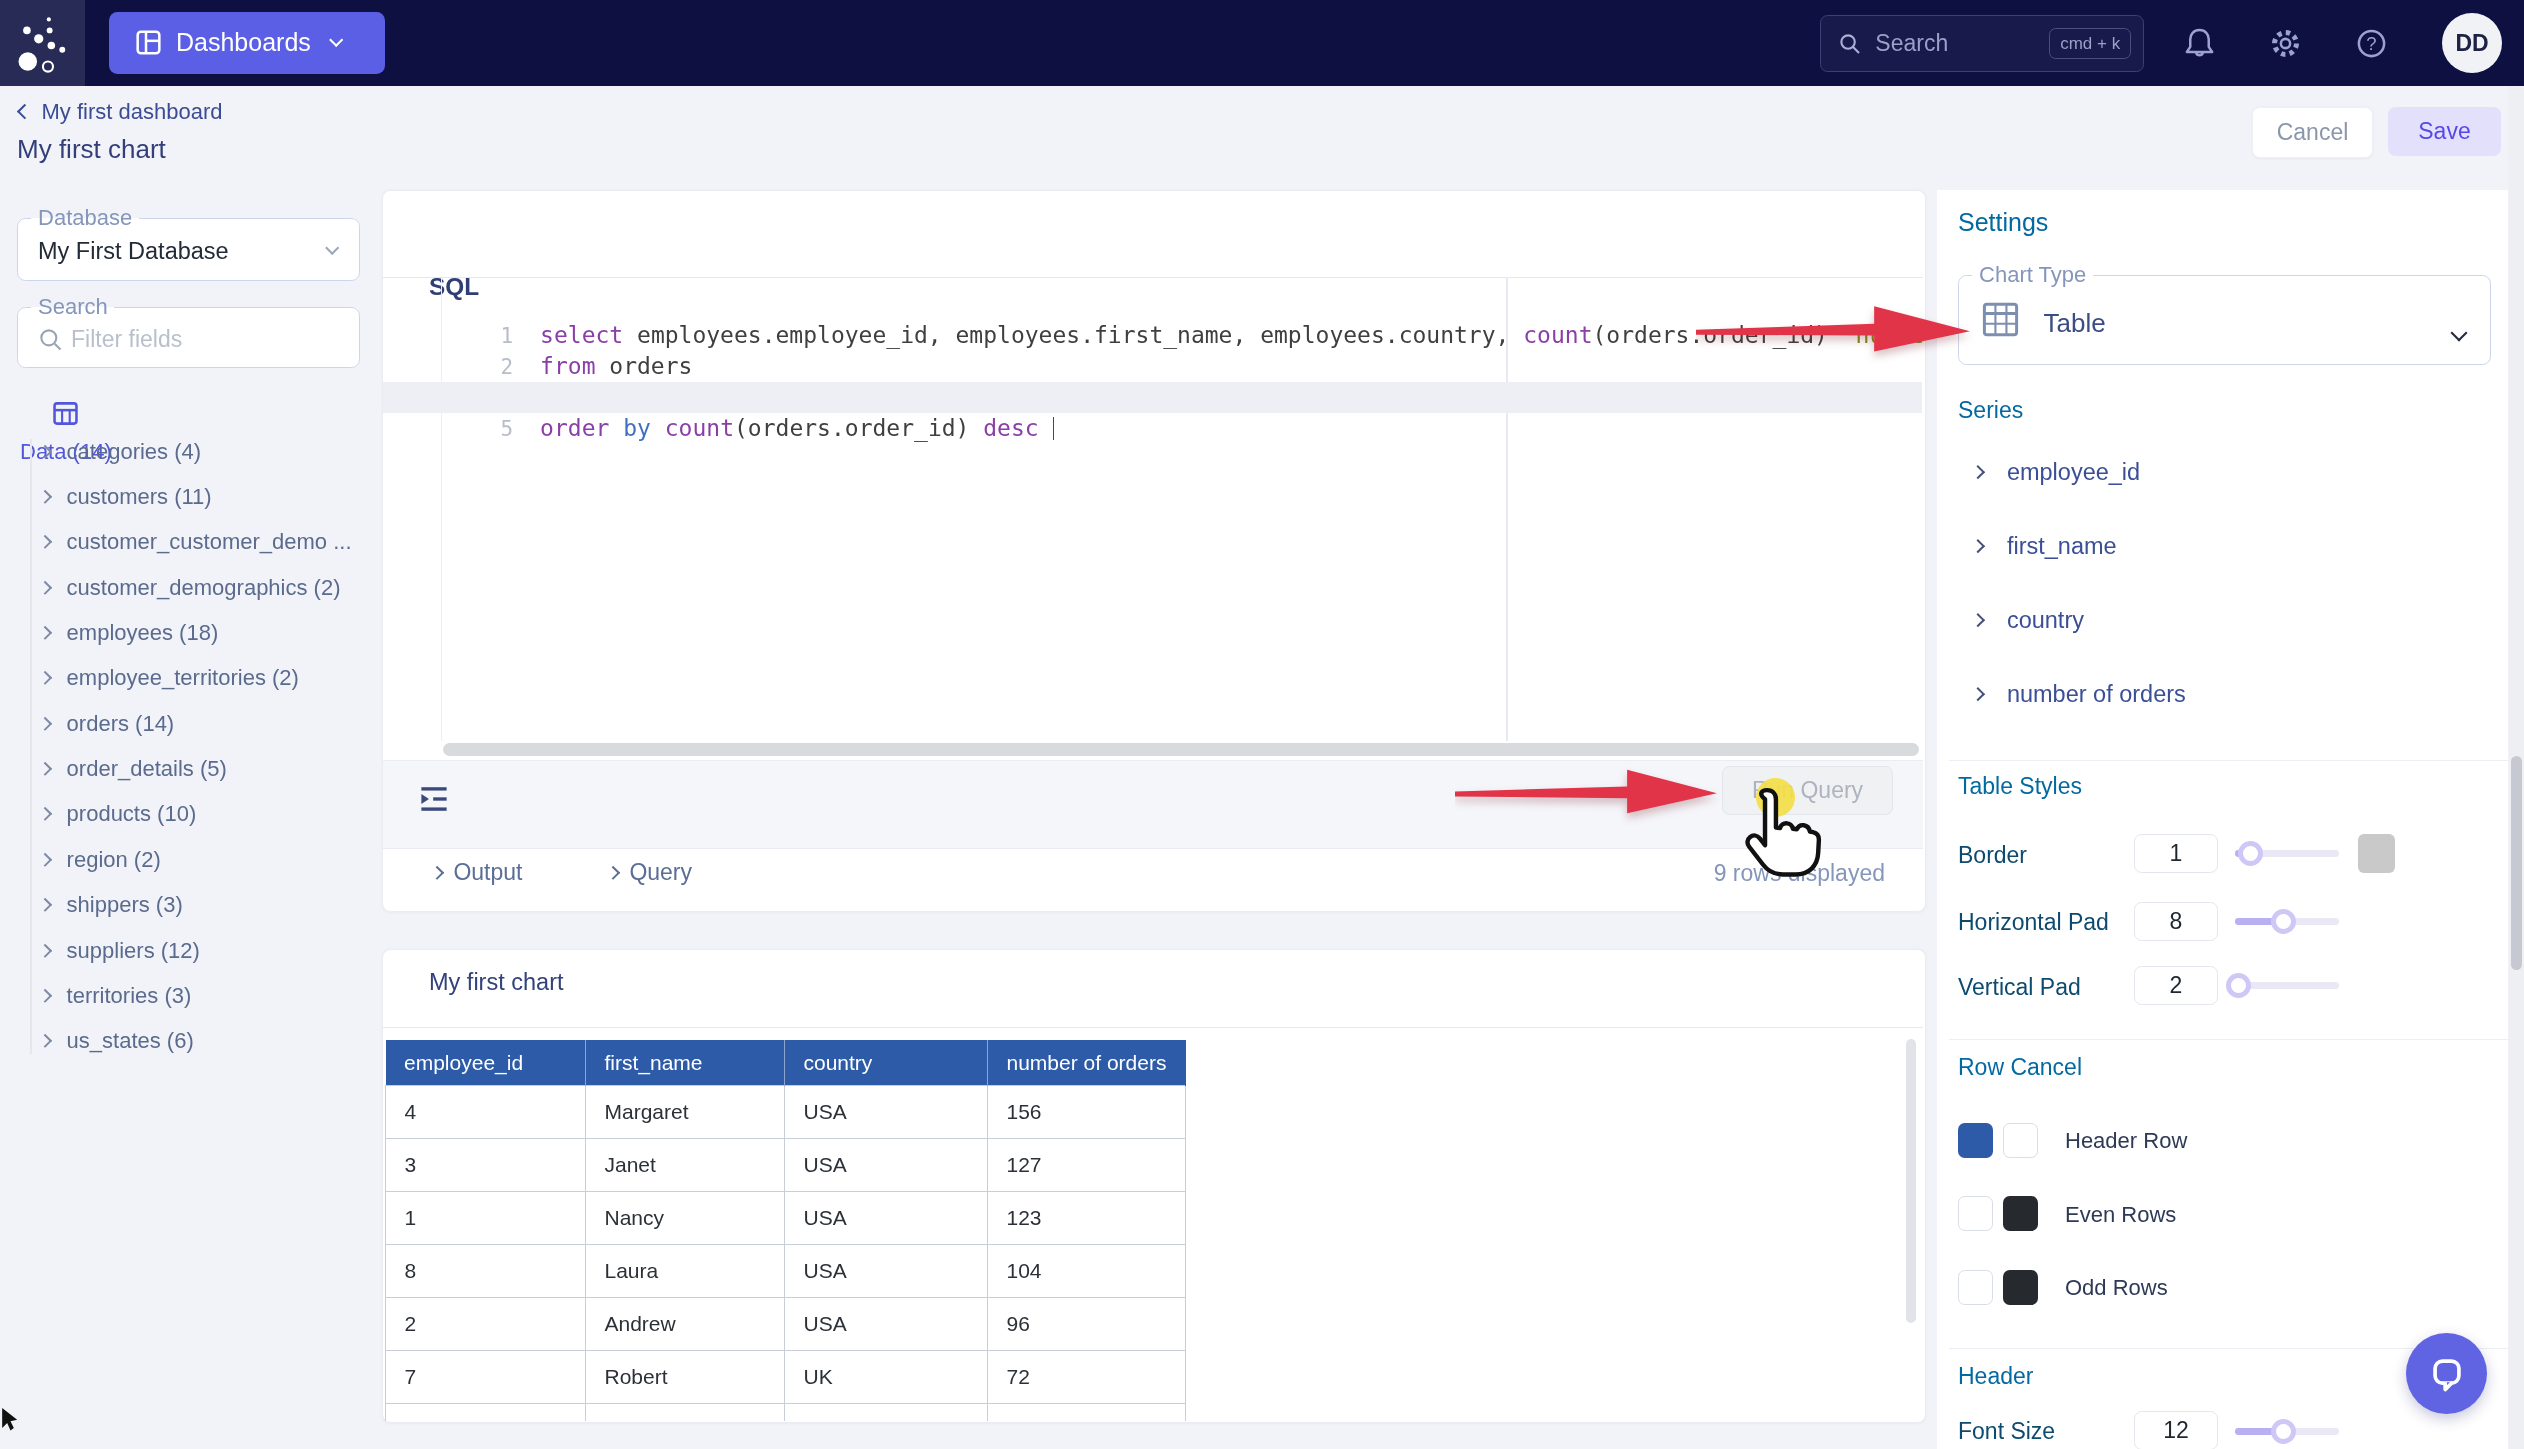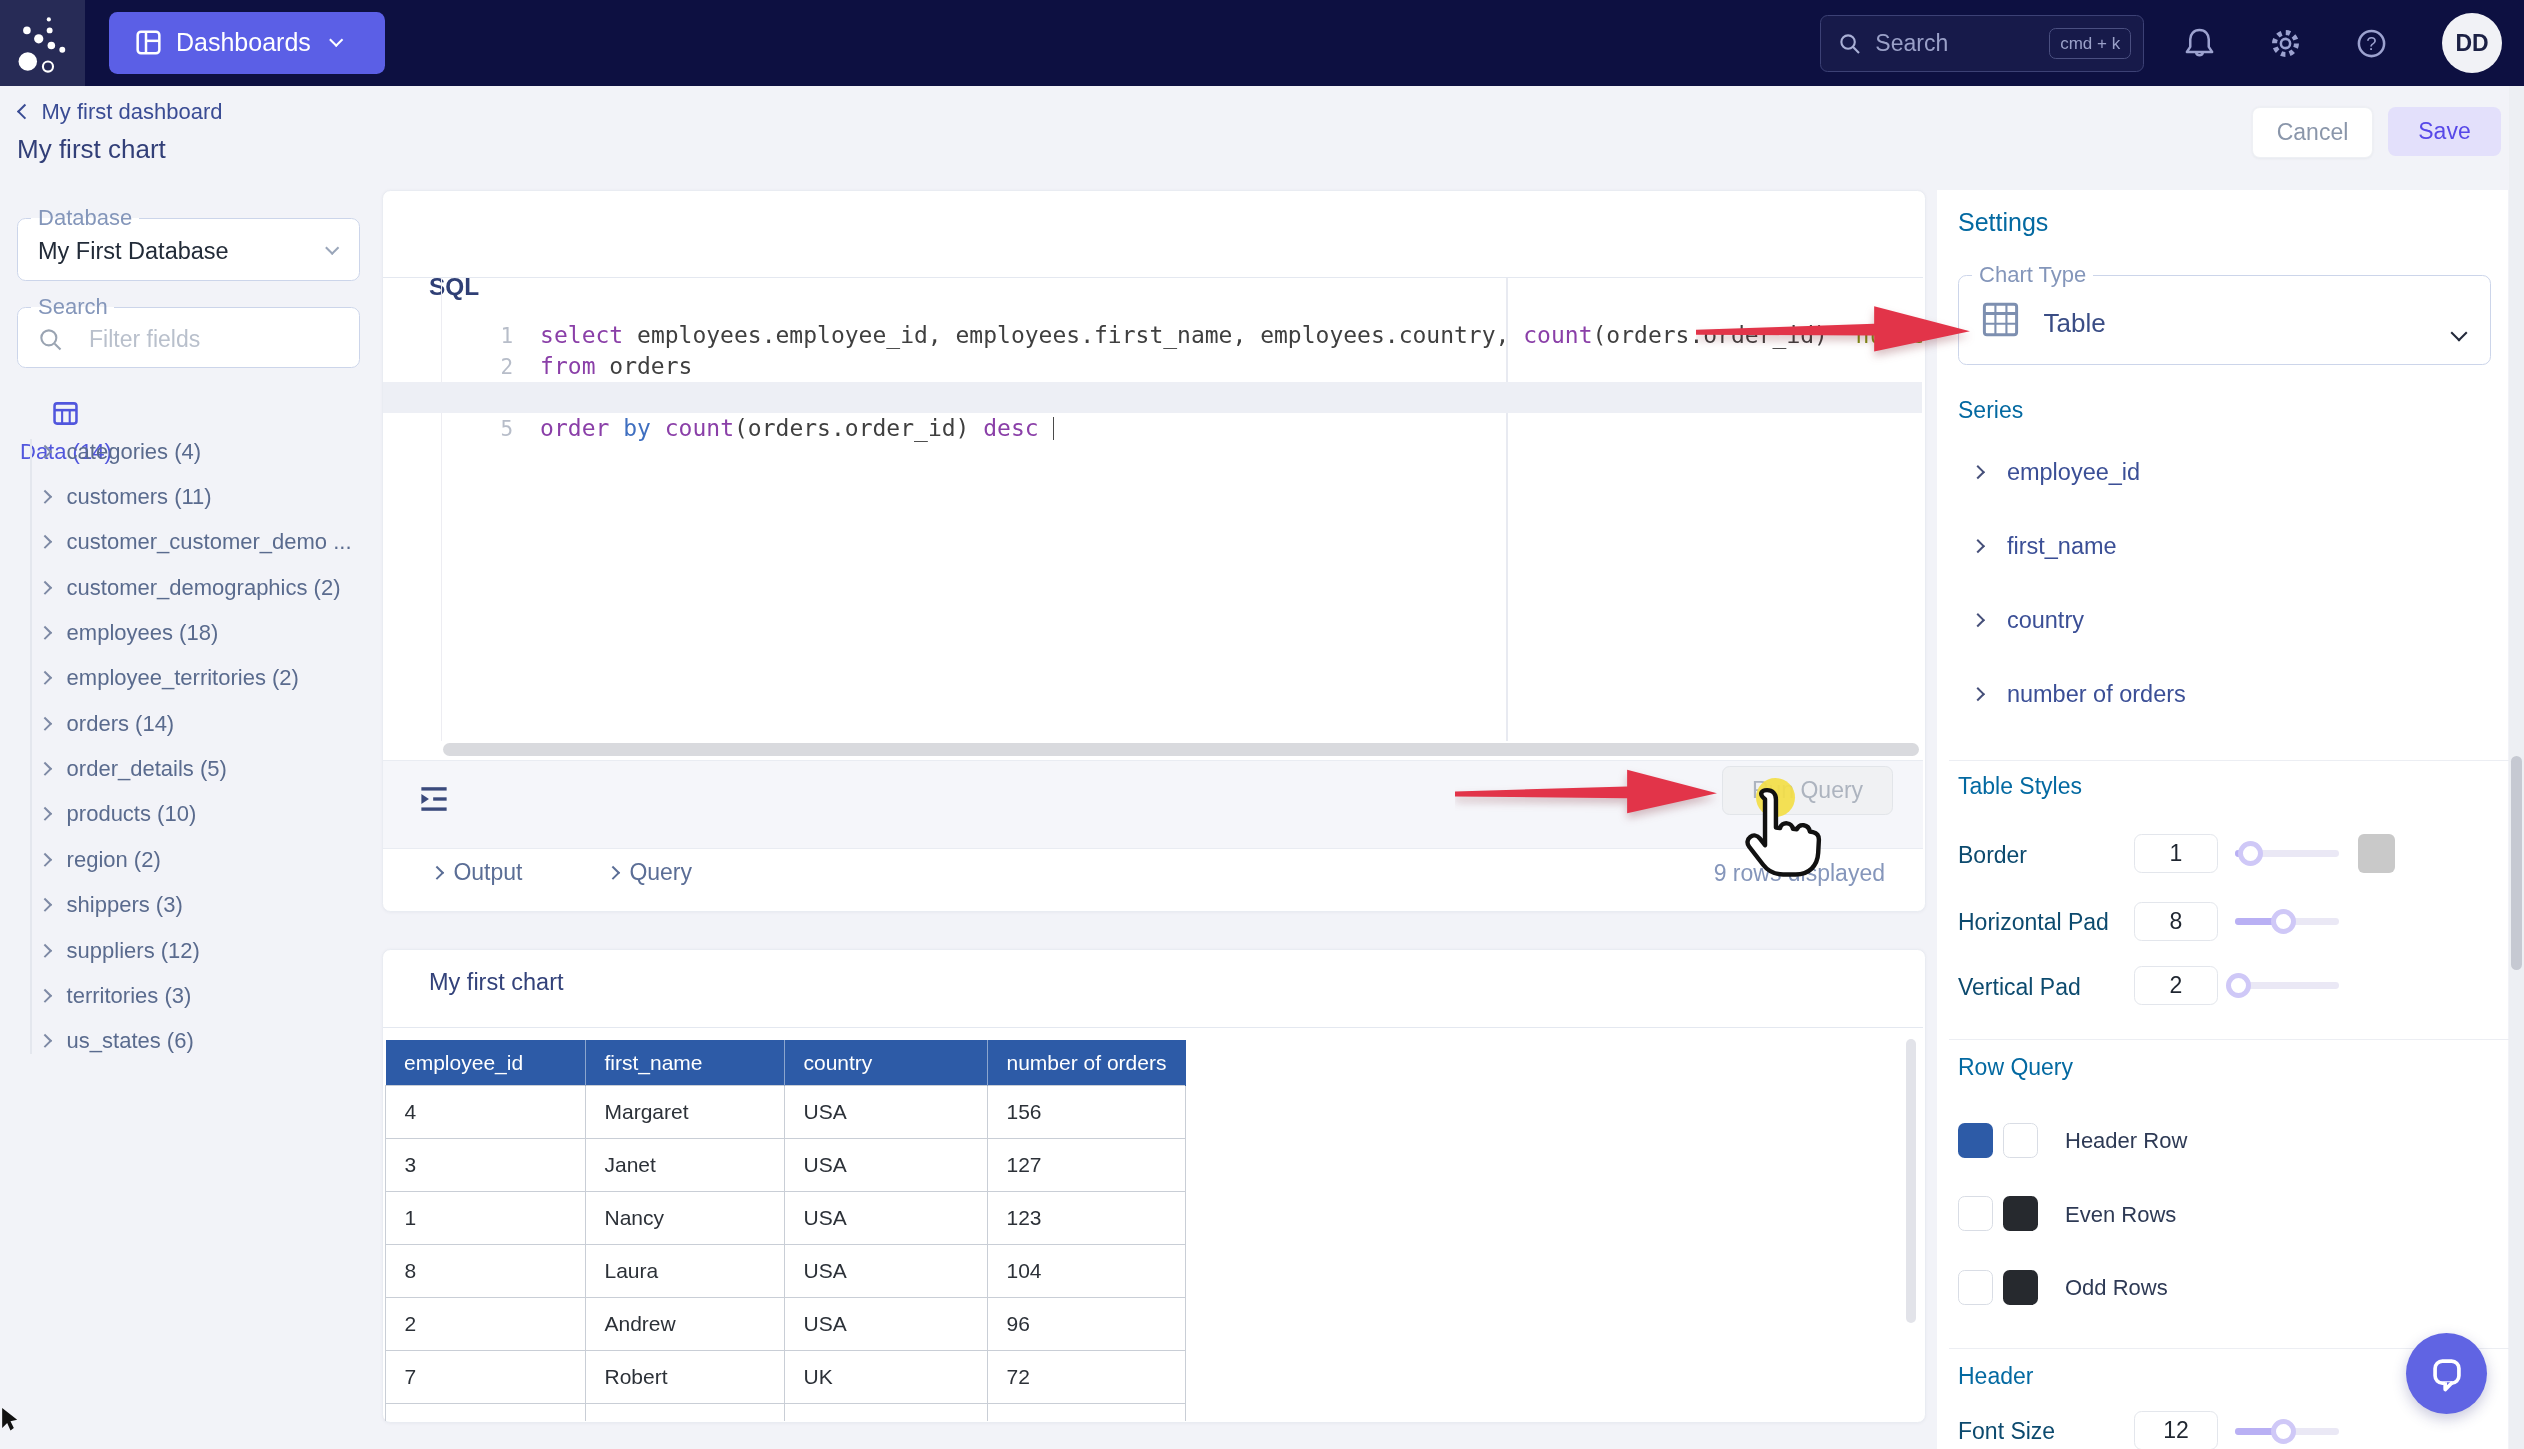--- a/index.html
+++ b/index.html
@@ -32,21 +32,21 @@
   #save-btn{left:2388px;top:107px;width:113px;height:49px;background:#e3e0fb;border-radius:7.6px;color:#5748e8;
             font-size:23px;font-weight:500;display:flex;align-items:center;justify-content:center;cursor:pointer;}
 
   
   fieldset.box{position:absolute;margin:0;padding:0;background:#fff;border:1.7px solid #ccd5ea;border-radius:8.4px;}
   fieldset.box legend{margin-left:13.4px;padding:0 6.7px;font-size:22px;color:#8496ba;}
   #db-box{left:17px;top:205px;width:341px;height:74px;}
   #db-value{display:flex;align-items:center;justify-content:space-between;padding:6.7px 22px 0 20px;}
   #db-value .val{font-size:23.5px;color:#222b38;}
   #search-box{left:17px;top:294px;width:341px;height:72px;}
-  #search-inner{display:flex;align-items:center;gap:24px;padding:5px 17px 0 20px;}
+  #search-inner{display:flex;align-items:center;gap:6px;padding:5px 17px 0 20px;}
   #search-inner input{border:none;outline:none;font-size:23px;color:#444;width:235px;
                       font-family:"Liberation Sans",sans-serif;}
   #search-inner input::placeholder{color:#b9c0cc;}
   #data-head{left:20px;top:400px;display:flex;align-items:center;gap:11.8px;cursor:pointer;flex-direction:column;}
   #data-head .t{color:#5156dd;font-size:22px;font-weight:500;}
   #tree-rule{left:30px;top:439px;width:1.7px;height:615px;background:#e4e7ee;}
   .tree-item{position:absolute;left:40px;width:336px;height:45px;display:flex;align-items:center;gap:17px;
              color:#5a6b8e;font-size:22px;cursor:pointer;}
   .chev{display:inline-block;width:8.4px;height:8.4px;border-right:2.5px solid currentColor;
         border-bottom:2.5px solid currentColor;}
@@ -432,21 +432,21 @@
     </div>
     <div class="style-label" style="top:974px">Vertical Pad</div>
     <input class="num-input" style="top: 966px;" value="2">
     <div class="slider" style="top:982px">
       <div class="fill" style="width:3.4px"></div>
       <div class="knob" style="left:-9.2px"></div>
     </div>
     </div>
 
   <div class="pdiv" style="top:1039px"></div>
-  <div class="sec-h" style="left:1958px;top:1054px;font-size:23px">Row Query</div>
+  <div class="sec-h" style="left:1958px;top:1054px;font-size:23px">Row Cancel</div>
   <div id="row-styles">
       <div class="sw-sm" style="left:1958px;top:1123px;background:#2d5ba7;border:none"></div>
     <div class="sw-sm" style="left:2003px;top:1123px;background:#ffffff;border:1.7px solid #d9dde5"></div>
     <div class="rowstyle-label" style="top:1128px">Header Row</div>
       <div class="sw-sm" style="left:1958px;top:1196px;background:#ffffff;border:1.7px solid #d9dde5"></div>
     <div class="sw-sm" style="left:2003px;top:1196px;background:#26292e;border:none"></div>
     <div class="rowstyle-label" style="top:1202px">Even Rows</div>
       <div class="sw-sm" style="left:1958px;top:1270px;background:#ffffff;border:1.7px solid #d9dde5"></div>
     <div class="sw-sm" style="left:2003px;top:1270px;background:#26292e;border:none"></div>
     <div class="rowstyle-label" style="top:1275px">Odd Rows</div>

